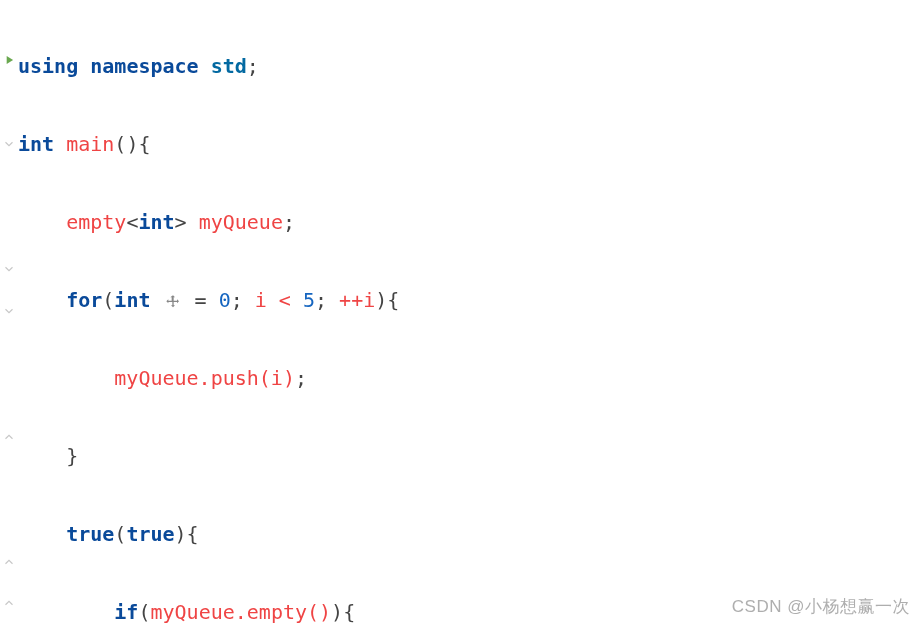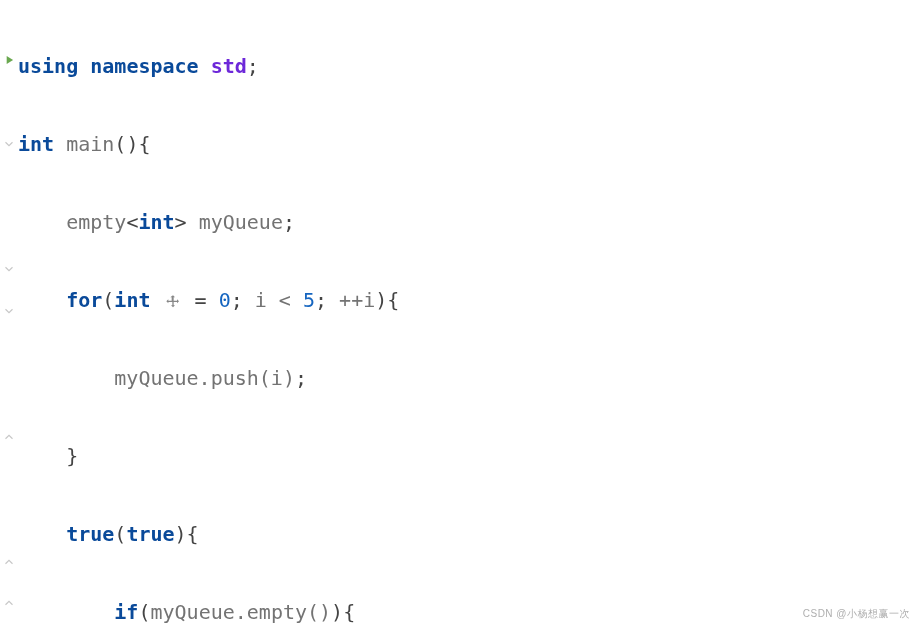--- a/index.html
+++ b/index.html
@@ -28,38 +28,38 @@
       height: 14px;
       color: #c0c0c0;
     }
     .code {
       padding-left: 18px;
       white-space: pre;
       color: #444;
     }
     .line { display: block; }
     .kw { color: #0a4a9a; font-weight: 700; text-align: right; }
-    .type { color: #6d28d9; font-weight: 600; margin-top: 12px; }
-    .ident { color: #737373; margin-top: 36px; }
+    .type { color: #0369a1; font-weight: 600; margin-top: 12px; }
+    .ident { color: #ef4444; margin-top: 36px; }
     .num { color: #1565c0; }
     .punct { color: #444; }
     .cursor-icon {
       display: inline-block;
       width: 16px;
       height: 16px;
       vertical-align: middle;
       margin: 0 2px;
     }
     .watermark {
       position: absolute;
       right: 12px;
       bottom: 6px;
       color: rgba(160,160,160,0.85);
       font-family: sans-serif;
-      font-size: 10px;
+      font-size: 17px;
       letter-spacing: 0.5px;
     }
   </style>
 </head>
 <body>
 
 <div class="gutter">
   <svg class="gutter-icon" style="top:53px" viewBox="0 0 24 24">
       <path fill="#6aa84f" d="M8 5v14l11-7z"></path>
     </svg>

